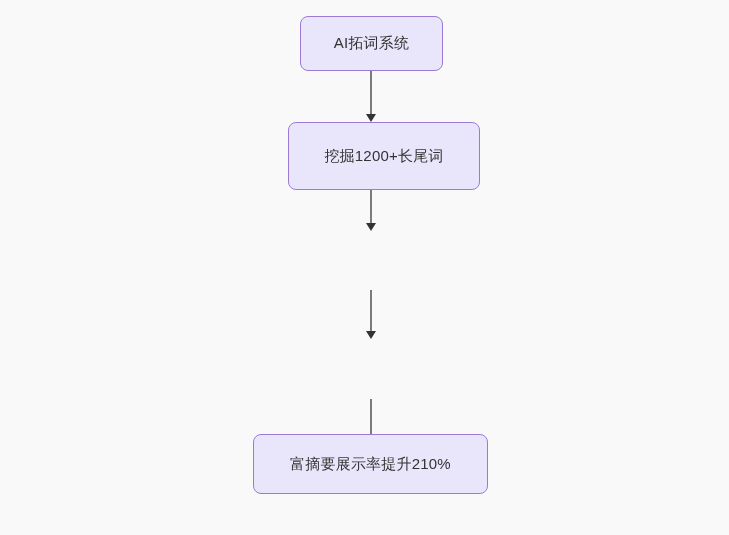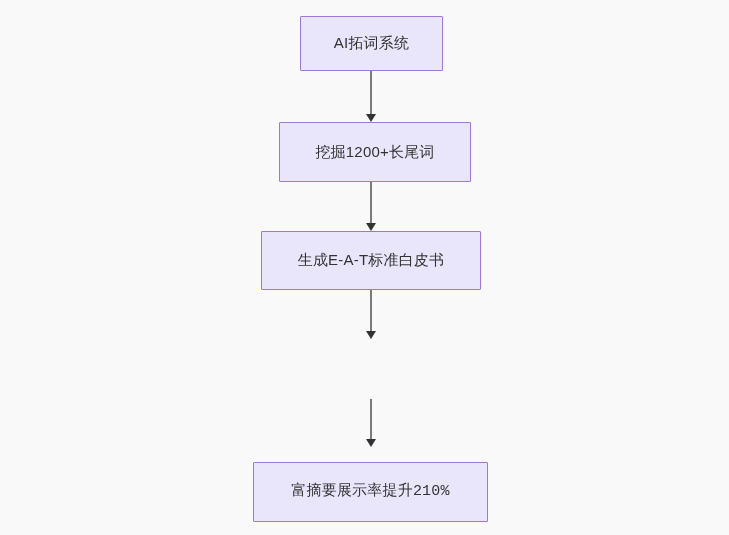--- a/index.html
+++ b/index.html
@@ -16,21 +16,21 @@
   #flow-canvas {
     position: relative;
     width: 729px;
     height: 535px;
   }
   .flow-node {
     position: absolute;
     box-sizing: border-box;
     background: #e9e6fb;
     border: 1.5px solid #9d79d6;
-    border-radius: 1px;
+    border-radius: 8px;
     display: flex;
     align-items: center;
     justify-content: center;
     text-align: center;
   }
   .flow-node .node-label {
     color: #333333;
     font-size: 15px;
     line-height: 1.25;
     letter-spacing: 0.2px;
@@ -82,26 +82,23 @@
 
   <div class="flow-edge" style="left:363px; top:399px; height:48px;">
     <div class="edge-line" style="height:40px;"></div>
     <div class="edge-arrow"></div>
   </div>
 
   <div class="flow-node" style="left:300px; top:16px; width:143px; height:55px;">
     <span class="node-label">AI拓词系统</span>
   </div>
 
-  <div class="flow-node" style="left:279px; top:122px; width:192px; height:60px;">
+  <div class="flow-node" style="left:288px; top:122px; width:192px; height:68px;">
     <span class="node-label">挖掘1200+长尾词</span>
   </div>
 
-  <div class="flow-node" style="left:261px; top:231px; width:220px; height:59px;">
-    <span class="node-label">生成E-A-T标准白皮书</span>
-  </div>
 
 
-  <div class="flow-node" style="left:253px; top:462px; width:235px; height:60px;font-family:Liberation Mono, monospace;">
+  <div class="flow-node" style="left:253px; top:434px; width:235px; height:60px;">
     <span class="node-label">富摘要展示率提升210%</span>
   </div>
 
 </div>
 
 </body></html>

